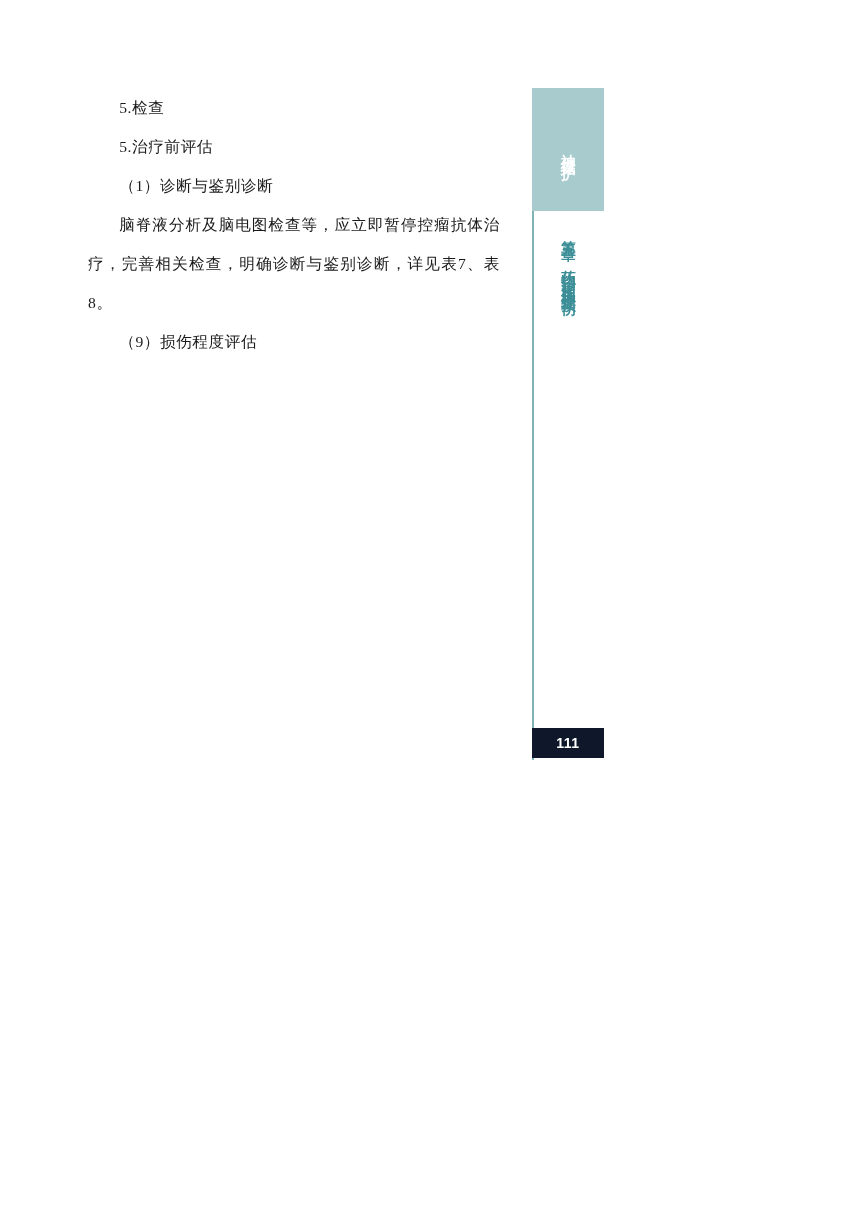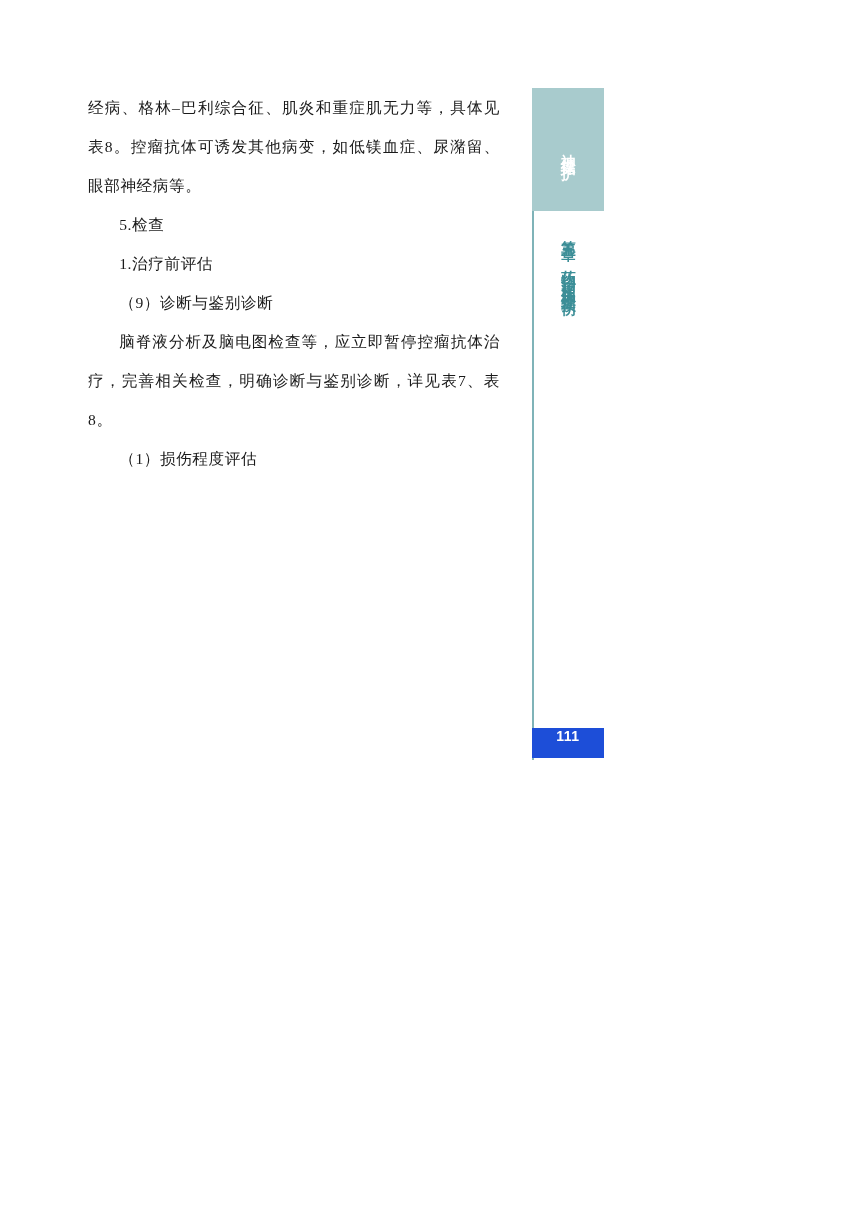--- a/index.html
+++ b/index.html
@@ -107,42 +107,42 @@
     color: #3c8e97;
     line-height: 1.05;
   }
 
   .page-number {
     position: absolute;
     left: 0px;
     top: 640px;
     width: 72px;
     height: 30px;
-    background: #1d4ed8;
+    background: #0f172a;
     color: #ffffff;
     font-family: "Liberation Sans", sans-serif;
     font-weight: bold;
     font-size: 14px;
     display: flex;
+    align-items: center;
     justify-content: center;
     letter-spacing: 0.5px;
   }
 </style>
 </head>
 <body>
 
 <div class="page">
 
   <div class="text-column">
-    <p class="para">经病、格林–巴利综合征、肌炎和重症肌无力等，具体见表8。控瘤抗体可诱发其他病变，如低镁血症、尿潴留、眼部神经病等。</p>
     <p class="para indent">5.检查</p>
-    <p class="para indent">1.治疗前评估</p>
-    <p class="para indent">（9）诊断与鉴别诊断</p>
+    <p class="para indent">5.治疗前评估</p>
+    <p class="para indent">（1）诊断与鉴别诊断</p>
     <p class="para indent">脑脊液分析及脑电图检查等，应立即暂停控瘤抗体治疗，完善相关检查，明确诊断与鉴别诊断，详见表7、表8。</p>
-    <p class="para indent">（1）损伤程度评估</p>
+    <p class="para indent">（9）损伤程度评估</p>
   </div>
 
   <div class="side-rail">
     <div class="rail-line"></div>
 
     <div class="tab-top">
       <span class="vtext">神经保护</span>
     </div>
 
     <div class="chapter-label">

